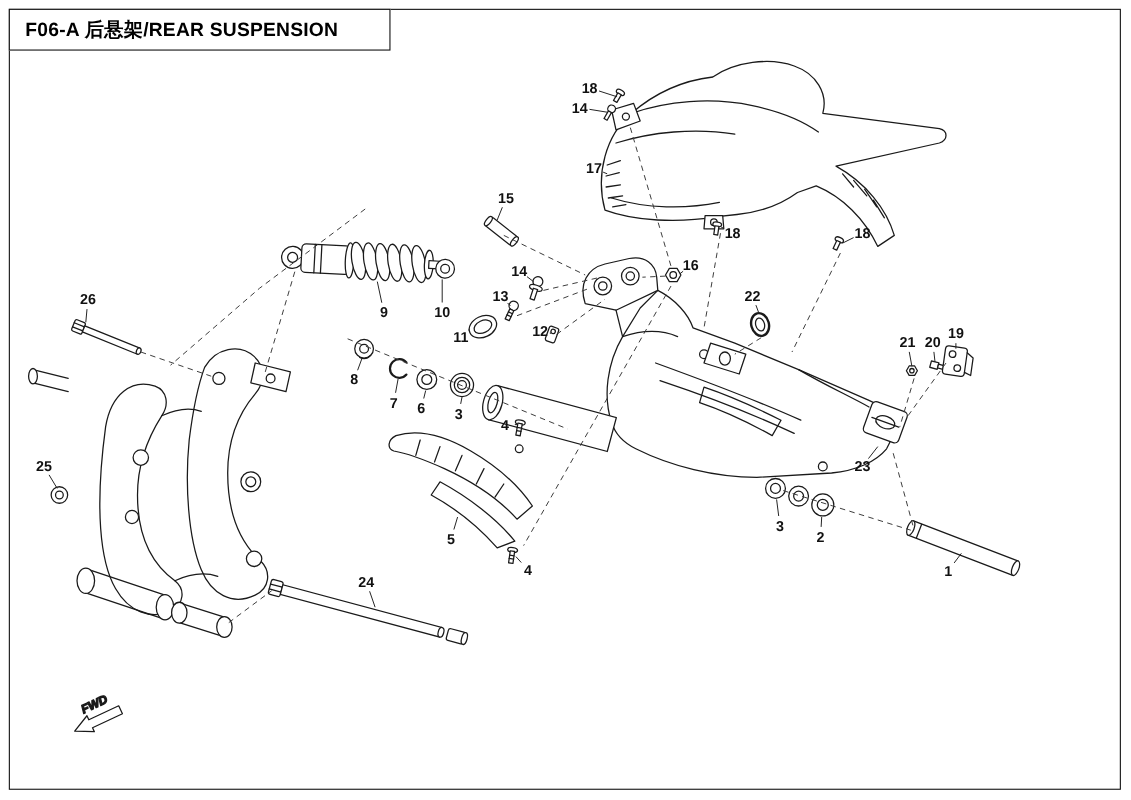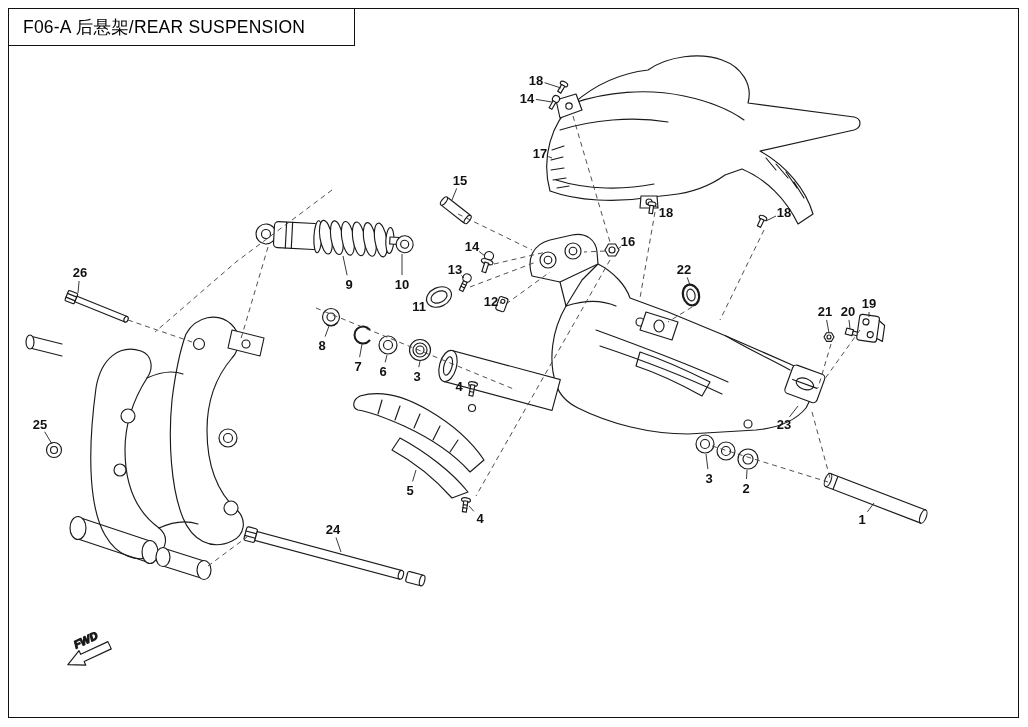--- a/index.html
+++ b/index.html
@@ -2,21 +2,21 @@
 <html><head>
 <meta charset="utf-8">
 <style>
   html,body{margin:0;padding:0;background:#ffffff;}
   .page{position:relative;width:1028px;height:727px;background:#fff;
         font-family:"Liberation Sans",sans-serif;overflow:hidden;}
   .frame{position:absolute;left:8px;top:8px;right:9px;bottom:9px;border:1.6px solid #111;}
   .title-box{position:absolute;left:8px;top:8px;width:347px;height:38px;
              border:1.6px solid #111;box-sizing:border-box;background:#fff;
              display:flex;align-items:center;padding-left:14px;
-             font-weight:normal;font-size:17.5px;letter-spacing:.2px;color:#000;}
+             font-weight:bold;font-size:17.5px;letter-spacing:.2px;color:#000;}
   svg.diagram{position:absolute;left:0;top:0;}
   .art{stroke:#1a1a1a;stroke-width:1.15;fill:none;stroke-linecap:round;stroke-linejoin:round;}
   .construction{stroke:#3c3c3c;stroke-width:.9;stroke-dasharray:5 4;fill:none;}
   .leader{stroke:#222;stroke-width:.9;fill:none;}
   .callout{font:bold 13px "Liberation Sans",sans-serif;fill:#111;text-anchor:middle;}
   .fwd-text{font:italic bold 11px "Liberation Sans",sans-serif;fill:#111;}
 </style>
 </head>
 <body>
 

